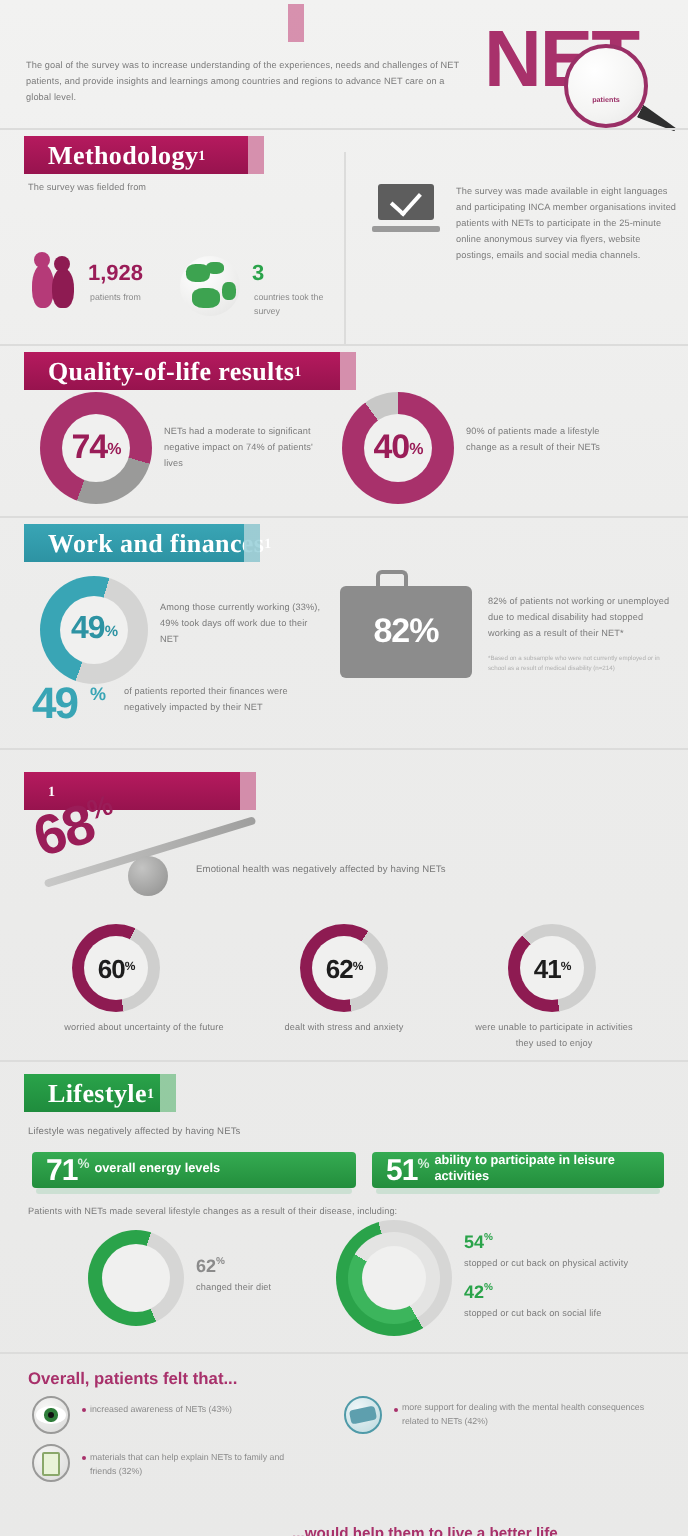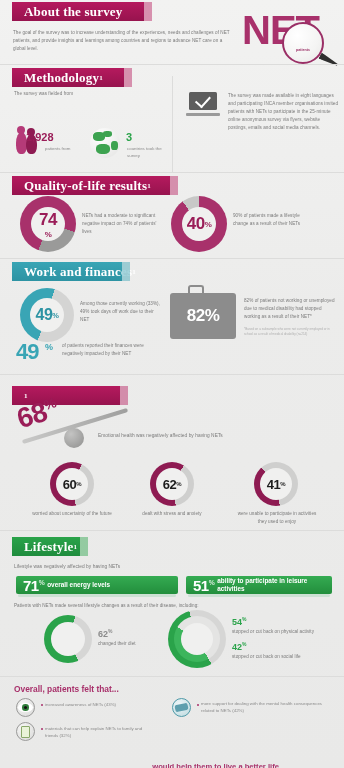--- a/index.html
+++ b/index.html
@@ -167,23 +167,20 @@
     position:absolute; color:#a8316b; font-weight:bold; font-size:8.4px;
   }
   .divider { position:absolute; height:1px; background:#dcdcdb; }
   .vdivider{ position:absolute; width:1px; background:#dcdcdb; }
 </style>
 </head>
 <body>
 
 <div id="page">
 
-  <div class="band magenta" style="left:12px; top:2px; width:132px;">
-    <span>About the survey</span>
-  </div>
   <div class="band-tail magenta" style="left:144px; top:2px;"></div>
 
   <div class="body-txt" style="left:13px; top:29px; width:218px;">The goal of the survey was to increase understanding of the experiences, needs and challenges of NET patients, and provide insights and learnings among countries and regions to advance NET care on a global level.</div>
 
   <div class="net-logo">
     <div class="net-text">NET</div>
     <div class="net-lens">
       <div class="net-lens-label">patients</div>
     </div>
     <div class="net-handle"></div>
@@ -200,21 +197,21 @@
   <div class="vdivider" style="left:172px; top:76px; height:96px;"></div>
 
   <div class="body-txt" style="left:14px; top:90px; width:140px;">The survey was fielded from</div>
 
   <div class="people" style="left:16px; top:126px;">
     <div class="p-fig" style="left:0; top:6px; width:11px; height:22px; background:#b53a78;"></div>
     <div class="p-fig" style="left:1px; top:0px; width:8px; height:8px; border-radius:50%; background:#b53a78;"></div>
     <div class="p-fig" style="left:10px; top:8px; width:11px; height:20px; background:#8e1b52;"></div>
     <div class="p-fig" style="left:11px; top:2px; width:8px; height:8px; border-radius:50%; background:#8e1b52;"></div>
   </div>
-  <div class="stat-num" style="left:26px; top:131px; color:#9a1d58;">1,928</div>
+  <div class="stat-num" style="left:44px; top:131px; color:#9a1d58;">1,928</div>
   <div class="stat-lbl" style="left:45px; top:145px; width:60px;">patients from</div>
 
   <div class="globe" style="left:90px; top:128px;">
     <div class="cont" style="left:3px; top:4px; width:12px; height:9px;"></div>
     <div class="cont" style="left:13px; top:3px; width:9px; height:6px;"></div>
     <div class="cont" style="left:6px; top:16px; width:14px; height:10px;"></div>
     <div class="cont" style="left:21px; top:13px; width:7px; height:9px;"></div>
   </div>
   <div class="stat-num" style="left:126px; top:131px; color:#2aa34a;">3</div>
   <div class="stat-lbl" style="left:127px; top:145px; width:46px;">countries took the survey</div>
@@ -230,21 +227,21 @@
   <div class="divider" style="left:0; top:172px; width:344px;"></div>
 
   <div class="band magenta" style="left:12px; top:176px; width:158px;">
     <span>Quality-of-life results</span>
       <span class="sup">1</span>
   </div>
   <div class="band-tail magenta" style="left:170px; top:176px;"></div>
 
   <div class="donut" style="left:20px; top:196px; width:56px; height:56px;
        background: conic-gradient(from 200deg, #a8316b 0% 74%, #9a9a99 74% 100%);">
-    <div class="hole" style="left:11px; top:11px; width:34px; height:34px;flex-direction:column;">
+    <div class="hole" style="left:11px; top:11px; width:34px; height:34px;">
       <span class="donut-val" style="font-size:17px; color:#9a1d58;">74</span>
         <span class="pct donut-val" style="font-size:8px; color:#9a1d58;">%</span>
     </div>
   </div>
   <div class="body-txt" style="left:82px; top:212px; width:76px;">NETs had a moderate to significant negative impact on 74% of patients' lives</div>
 
   <div class="donut" style="left:171px; top:196px; width:56px; height:56px;
        background: conic-gradient(from 0deg, #a8316b 0% 90%, #c8c8c7 90% 100%);">
     <div class="hole" style="left:11px; top:11px; width:34px; height:34px;">
       <span class="donut-val" style="font-size:17px; color:#9a1d58;">40</span>
@@ -287,21 +284,21 @@
   <div class="band magenta" style="left:12px; top:386px; width:108px;">
       <span class="sup">1</span>
   </div>
   <div class="band-tail magenta" style="left:120px; top:386px;"></div>
 
   <div class="seesaw-bar" style="left:20px; top:424px; width:110px; transform:rotate(-17deg); transform-origin:center;"></div>
   <div class="seesaw-pivot" style="left:64px; top:428px;"></div>
   <div class="big68" style="left:17px; top:398px;"><span>68</span><span class="pct">%</span></div>
   <div class="body-txt" style="left:98px; top:432px; width:180px; font-size:4.8px;">Emotional health was negatively affected by having NETs</div>
 
-  <div class="donut" style="left:50px; top:462px; width:44px; height:44px;
+  <div class="donut" style="left:36px; top:462px; width:44px; height:44px;
        background: conic-gradient(from 170deg, #8e1b52 0% 60%, #cfcfce 60% 100%);">
     <div class="hole" style="left:6px; top:6px; width:32px; height:32px;">
       <span class="donut-val" style="font-size:13px; color:#1d1d1d;">60</span>
         <span class="pct donut-val" style="font-size:6px; color:#1d1d1d;">%</span>
     </div>
   </div>
   <div class="body-txt" style="left:32px; top:510px; width:80px; text-align:center;">worried about uncertainty of the future</div>
 
   <div class="donut" style="left:150px; top:462px; width:44px; height:44px;
        background: conic-gradient(from 170deg, #8e1b52 0% 62%, #cfcfce 62% 100%);">

